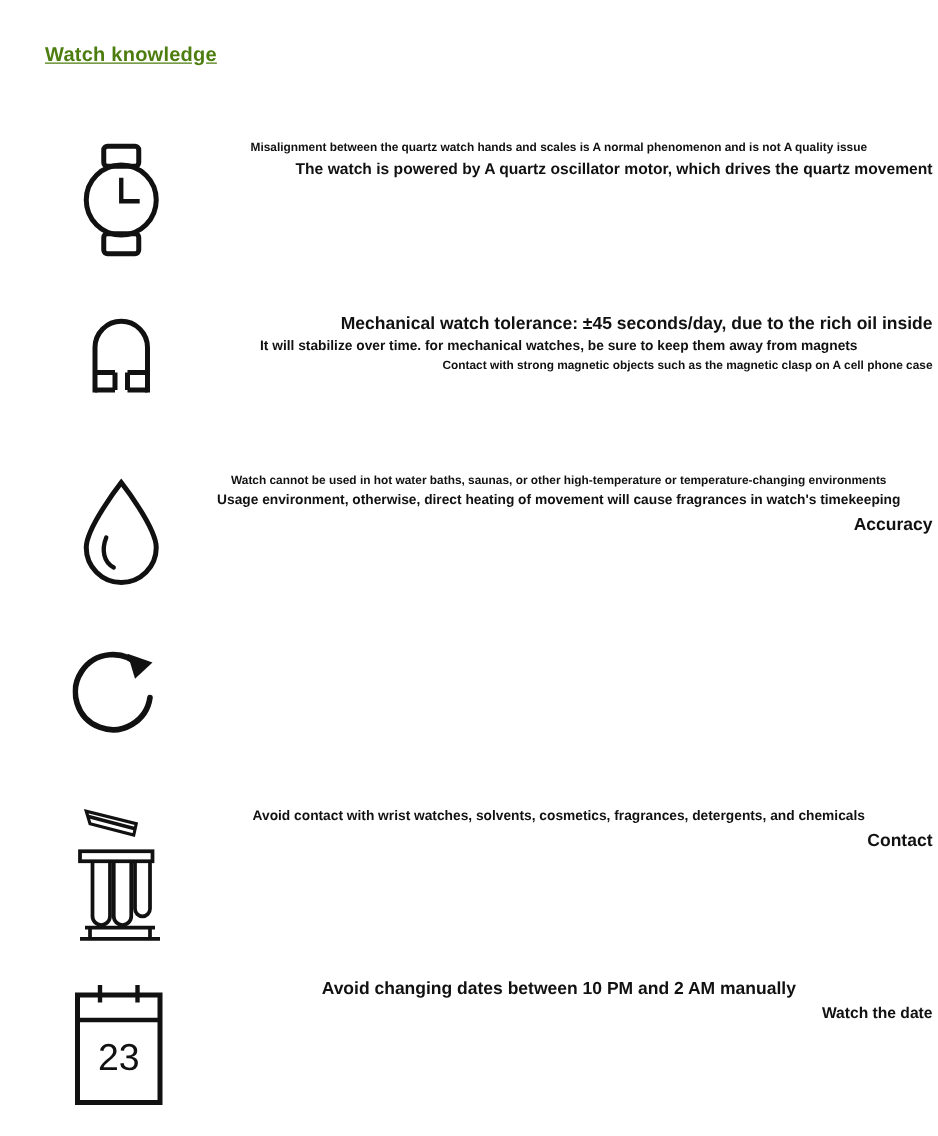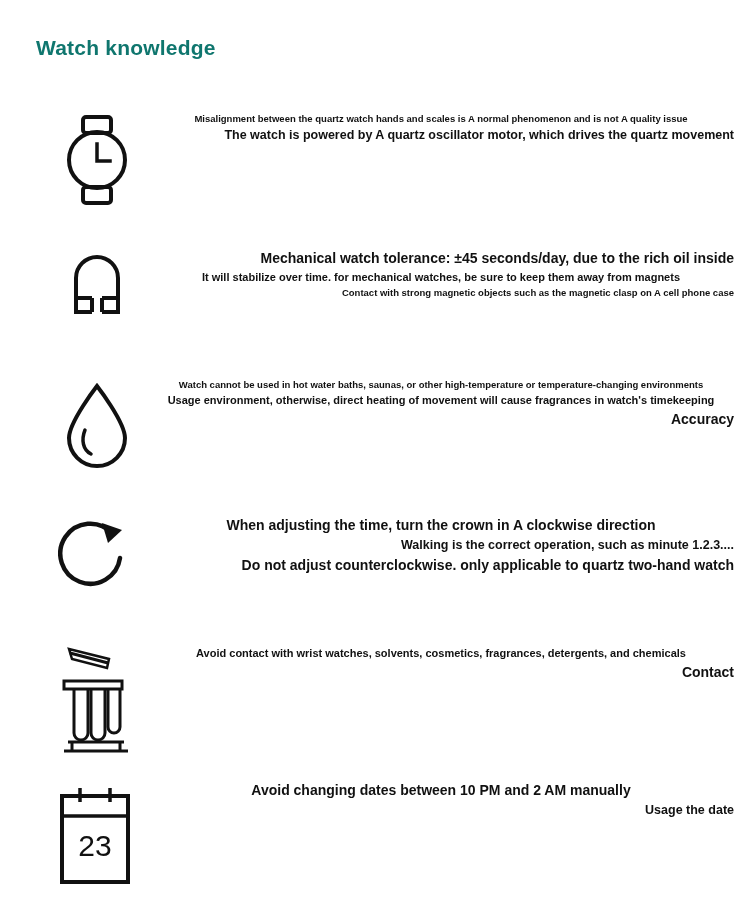--- a/index.html
+++ b/index.html
@@ -18,44 +18,45 @@
   .page {
     width: 750px;
     height: 909px;
     position: relative;
     box-sizing: border-box;
   }
   .page-title {
     position: absolute;
     left: 36px;
     top: 36px;
-    font-size: 21px;
+    font-size: 16px;
     font-weight: bold;
     letter-spacing: 0.2px;
-    color: #0f766e;
+    color: #4d7c0f;
+    text-decoration: underline;
   }
 
   .section {
     position: absolute;
     left: 0;
     width: 750px;
     display: flex;
     align-items: flex-start;
   }
   .icon-col {
     width: 136px;
     min-width: 136px;
     display: flex;
     justify-content: flex-end;
     align-items: flex-start;
     padding-top: 2px;
   }
   .text-col {
     flex: 1;
-    padding-right: 16px;
+    padding-right: 4px;
     margin-left: 12px;
   }
   .line {
     display: block;
     white-space: nowrap;
     line-height: 1.5;
   }
 
   
   .t-xs { font-size: 9.5px; font-weight: bold; }
@@ -140,25 +141,20 @@
 
   <div class="section" id="sec-crown">
     <div class="icon-col">
       <span>
         <svg width="78" height="82" viewBox="0 0 78 82">
           <path d="M54 16 A30 30 0 1 0 62 41" fill="none" stroke="#111" stroke-width="4.5" stroke-linecap="round"></path>
           <polygon points="44,6 64,13 50,26" fill="#111"></polygon>
         </svg>
       </span>
     </div>
-    <div class="text-col">
-      <span class="line t-lg al-center">When adjusting the time, turn the crown in A clockwise direction</span>
-      <span class="line t-md al-left">Walking is the correct operation, such as minute 1.2.3....</span>
-      <span class="line t-lg al-left">Do not adjust counterclockwise. only applicable to quartz two-hand watch</span>
-    </div>
   </div>
 
   <div class="section" id="sec-contact">
     <div class="icon-col">
       <span>
         <svg width="86" height="110" viewBox="0 0 86 110">
           <g stroke="#111" stroke-width="3" fill="none">
             <path d="M20 6 L58 16" stroke-width="3"></path>
             <path d="M19 2 L22 12 L57 21 L59 12 Z" stroke-width="2.5"></path>
             <rect x="14" y="34" width="58" height="8"></rect>
@@ -186,17 +182,17 @@
           <line x1="26" y1="6" x2="26" y2="20" stroke="#111" stroke-width="3.5"></line>
           <line x1="56" y1="6" x2="56" y2="20" stroke="#111" stroke-width="3.5"></line>
           <rect x="8" y="14" width="66" height="86" fill="none" stroke="#111" stroke-width="4"></rect>
           <line x1="8" y1="34" x2="74" y2="34" stroke="#111" stroke-width="3.5"></line>
           <text x="41" y="74" font-family="Liberation Sans, sans-serif" font-size="30" text-anchor="middle" fill="#111">23</text>
         </svg>
       </span>
     </div>
     <div class="text-col">
       <span class="line t-lg al-center">Avoid changing dates between 10 PM and 2 AM manually</span>
-      <span class="line t-md al-left">Usage the date</span>
+      <span class="line t-md al-left">Watch the date</span>
     </div>
   </div>
 
 </div>
 
 </body></html>

